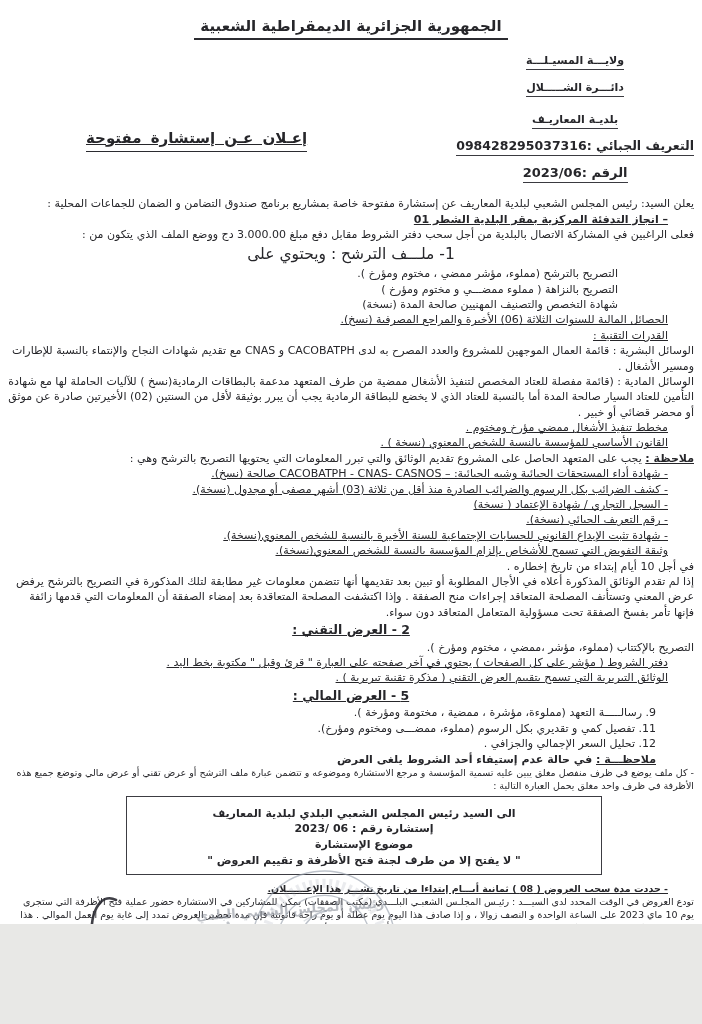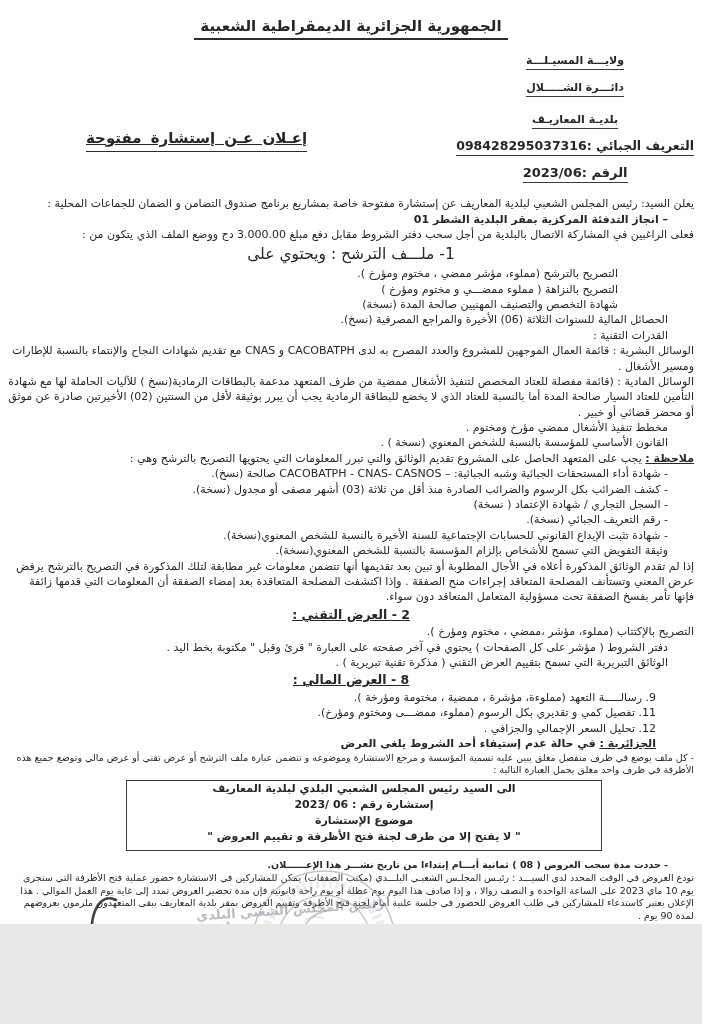--- a/index.html
+++ b/index.html
@@ -32,32 +32,32 @@
   .num-line span.u{font-size:13px;letter-spacing:0;}
   .announce-title-wrap{align-self:center;margin-left:78px;margin-top:34px;text-decoration:underline;}
   .announce-title{
     font-size:15px;font-weight:bold;
     border-bottom:1.5px solid #2b2b30;padding-bottom:4px;word-spacing:4px;
   }
   
   .body-text{margin-top:6px;}
   .line{font-size:11px;line-height:1.40;text-align:right;}
   .bold{font-weight:bold;}
-  .indent-sm{padding-right:26px;}
+  .indent-sm{padding-right:26px;text-decoration:underline;}
   .indent-md{padding-right:76px;}
   .indent-num{padding-right:38px;}
   .section-lg{font-size:15.5px;text-align:center;padding:1px 0;font-weight:500;}
   .section-md{font-size:12.5px;font-weight:bold;text-decoration:underline;text-align:center;padding:1px 0;}
   .lead{font-weight:bold;text-decoration:underline;}
   .small{font-size:9.5px;line-height:1.35;}
   
   .envelope-box{
     width:462px;margin:3px auto 8px 118px;
     border:1.5px solid #3c3c42;
-    padding:0 6px 5px 6px;text-align:center;
+    padding:9px 6px 5px 6px;text-align:center;
   }
   .envelope-box .line{text-align:center;font-weight:bold;font-size:11px;line-height:1.45;}
   .closing{margin-top:2px;}
   
   .sign-block{width:190px;margin:6px 370px 0 0;text-align:center;}
   .place-date{font-size:12px;font-weight:bold;white-space:nowrap;}
   .signer-title{font-size:11.5px;font-weight:bold;text-decoration:underline;margin-top:2px;white-space:nowrap;}
   
   .seal{position:absolute;left:248px;top:866px;opacity:.62;transform:rotate(-8deg);}
   .signature{position:absolute;left:78px;top:888px;}
@@ -103,30 +103,31 @@
       <div class="line ">الوسائل المادية : (قائمة مفصلة للعتاد المخصص لتنفيذ الأشغال ممضية من طرف المتعهد مدعمة بالبطاقات الرمادية(نسخ ) للآليات الحاملة لها مع شهادة التأمين للعتاد السيار صالحة المدة أما بالنسبة للعتاد الذي لا يخضع للبطاقة الرمادية يجب أن يبرر بوثيقة لأقل من السنتين (02) الأخيرتين صادرة عن موثق أو محضر قضائي أو خبير .</div>
       <div class="line indent-sm">مخطط تنفيذ الأشغال ممضي مؤرخ ومختوم .</div>
       <div class="line indent-sm">القانون الأساسي للمؤسسة بالنسبة للشخص المعنوي (نسخة ) .</div>
       <div class="line "><span class="lead">ملاحظة :</span> يجب على المتعهد الحاصل على المشروع تقديم الوثائق والتي تبرر المعلومات التي يحتويها التصريح بالترشح وهي :</div>
       <div class="line indent-sm">- شهادة أداء المستحقات الجبائية وشبه الجبائية: – CACOBATPH - CNAS- CASNOS صالحة (نسخ).</div>
       <div class="line indent-sm">- كشف الضرائب بكل الرسوم والضرائب الصادرة منذ أقل من ثلاثة (03) أشهر مصفى أو مجدول (نسخة).</div>
       <div class="line indent-sm">- السجل التجاري / شهادة الإعتماد ( نسخة)</div>
       <div class="line indent-sm">- رقم التعريف الجبائي (نسخة).</div>
       <div class="line indent-sm">- شهادة تثبت الإيداع القانوني للحسابات الإجتماعية للسنة الأخيرة بالنسبة للشخص المعنوي(نسخة).</div>
       <div class="line indent-sm">وثيقة التفويض التي تسمح للأشخاص بإلزام المؤسسة بالنسبة للشخص المعنوي(نسخة).</div>
+      <div class="line ">في أجل 10 أيام إبتداء من تاريخ إخطاره .</div>
       <div class="line ">إذا لم تقدم الوثائق المذكورة أعلاه في الأجال المطلوبة أو تبين بعد تقديمها أنها تتضمن معلومات غير مطابقة لتلك المذكورة في التصريح بالترشح يرفض عرض المعني وتستأنف المصلحة المتعاقد إجراءات منح الصفقة . وإذا اكتشفت المصلحة المتعاقدة بعد إمضاء الصفقة أن المعلومات التي قدمها زائفة فإنها تأمر بفسخ الصفقة تحت مسؤولية المتعامل المتعاقد دون سواء.</div>
       <div class="line section-md">2  - العرض التقني :</div>
       <div class="line ">التصريح بالإكتتاب (مملوء، مؤشر ،ممضي ، مختوم ومؤرخ ).</div>
       <div class="line indent-sm">دفتر الشروط ( مؤشر على كل الصفحات ) يحتوي في آخر صفحته على العبارة " قرئ وقبل " مكتوبة بخط اليد .</div>
       <div class="line indent-sm">الوثائق التبريرية التي تسمح بتقييم العرض التقني ( مذكرة تقنية تبريرية ) .</div>
-      <div class="line section-md">8  - العرض المالي :</div>
+      <div class="line section-md">5  - العرض المالي :</div>
       <div class="line indent-num">9. رسالـــــة التعهد (مملوءة، مؤشرة ، ممضية ، مختومة ومؤرخة ).</div>
       <div class="line indent-num">11. تفصيل كمي و تقديري بكل الرسوم  (مملوء، ممضـــى ومختوم ومؤرخ).</div>
       <div class="line indent-num">12. تحليل السعر الإجمالي والجزافي .</div>
-      <div class="line bold indent-num"><span class="lead">الجزائرية :</span> في حالة عدم إستيفاء أحد الشروط يلغى العرض</div>
+      <div class="line bold indent-num"><span class="lead">ملاحظـــة :</span> في حالة عدم إستيفاء أحد الشروط يلغى العرض</div>
       <div class="line small">- كل ملف يوضع في ظرف منفصل مغلق يبين عليه تسمية المؤسسة و مرجع الاستشارة  وموضوعه و تتضمن عبارة  ملف الترشح أو عرض تقني أو عرض مالي وتوضع جميع هذه الأظرفة في ظرف واحد مغلق يحمل العبارة التالية :</div>
     </div>
 
   <div class="envelope-box">
       <div class="line ">الى السيد رئيس المجلس الشعبي البلدي لبلدية المعاريف</div>
       <div class="line ">إستشارة رقم : 06 /2023</div>
       <div class="line ">موضوع الإستشارة</div>
       <div class="line ">" لا يفتح إلا من طرف لجنة فتح الأظرفة و تقييم العروض "</div>
     </div>
 

